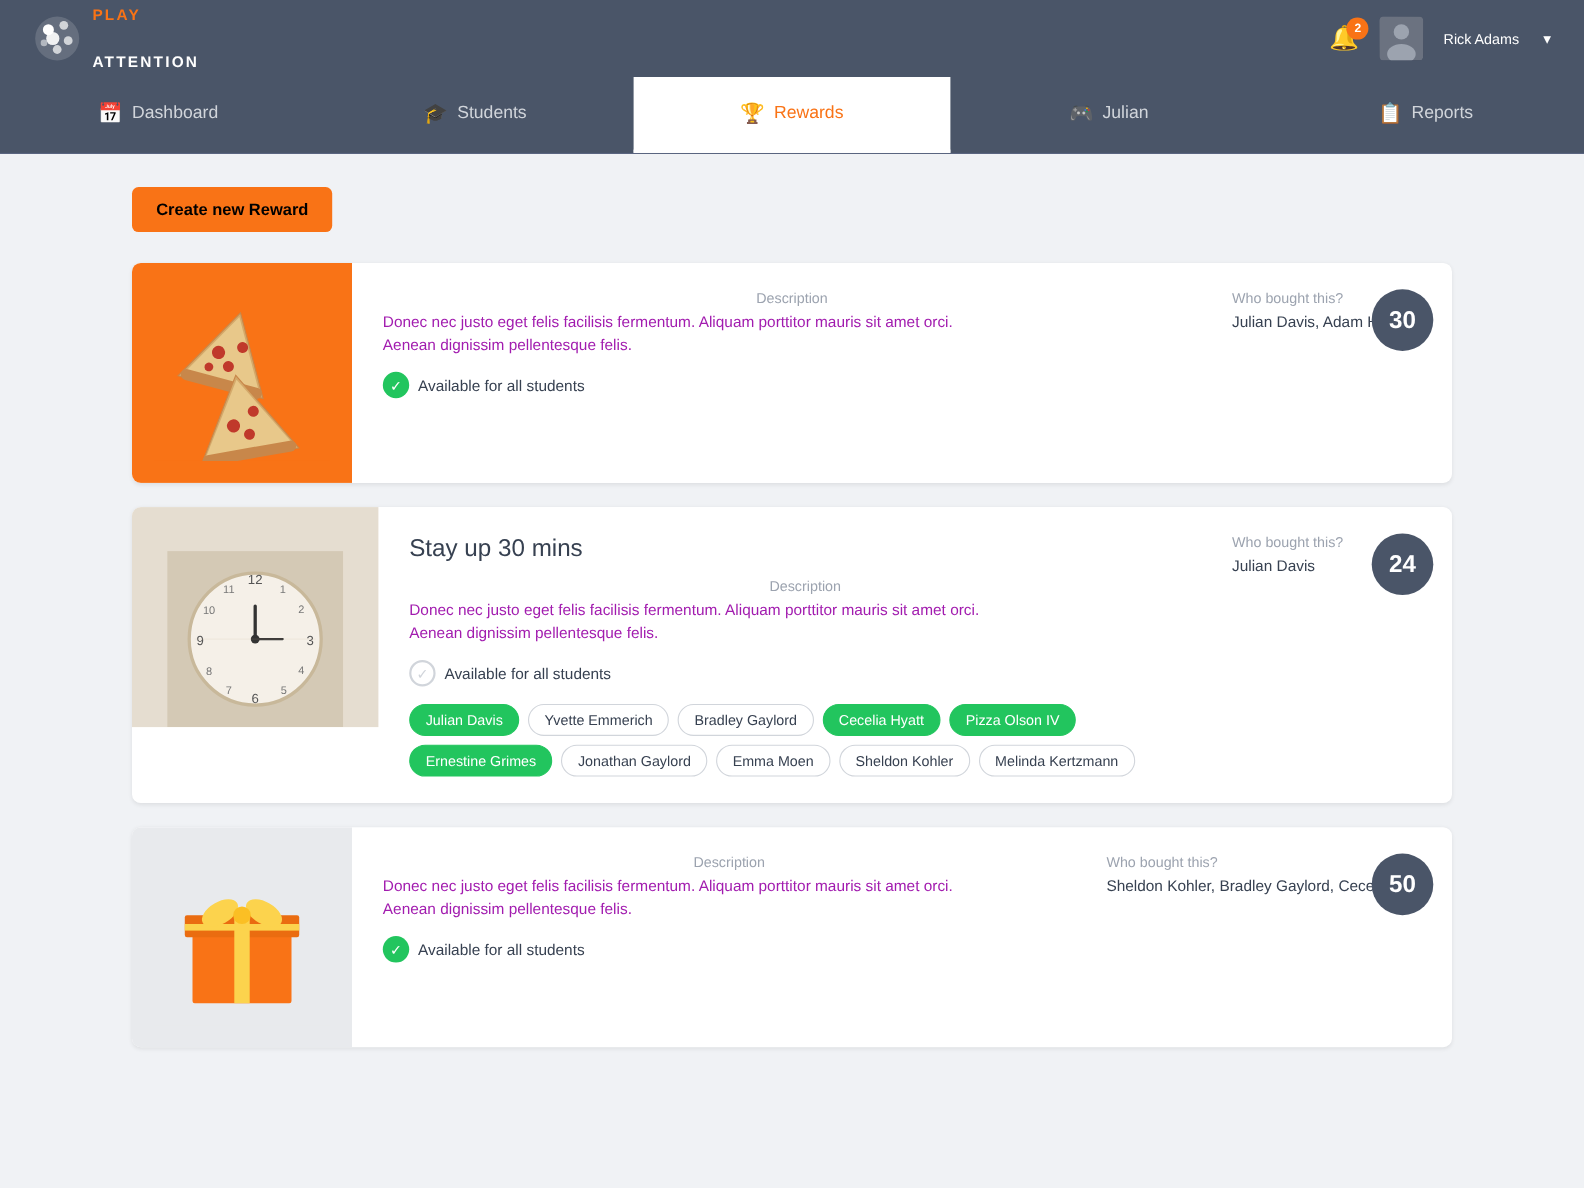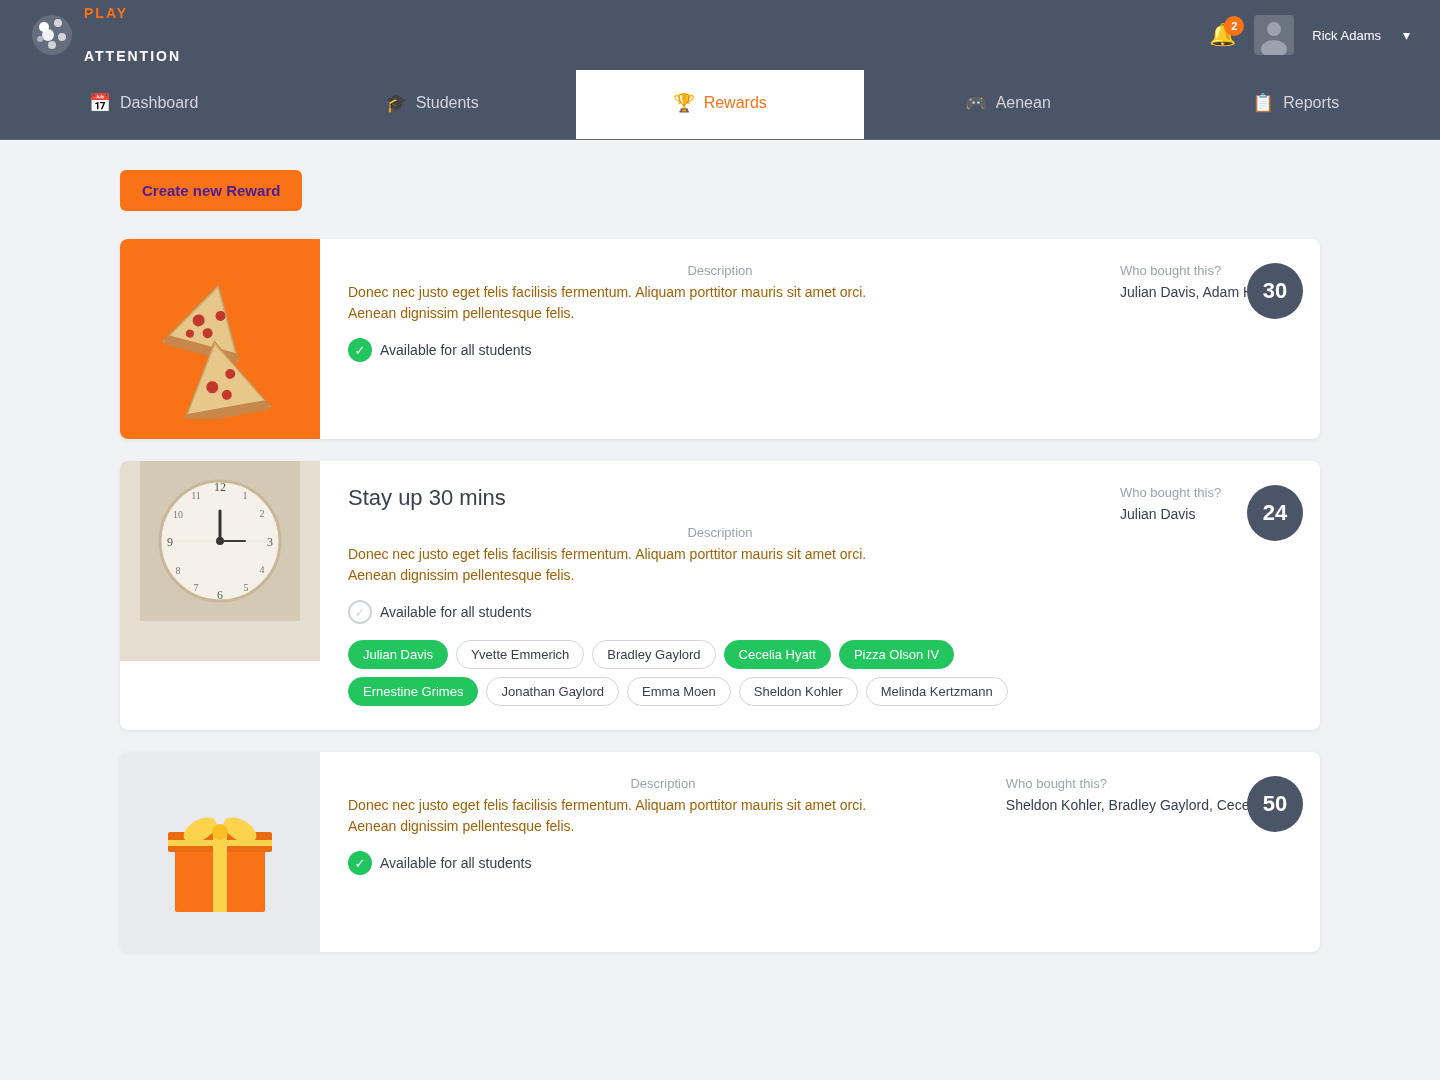--- a/index.html
+++ b/index.html
@@ -123,21 +123,21 @@
       font-size: 18px;
     }
 
     
     .main {
       padding: 30px 120px;
     }
 
     .create-btn {
       background: #f97316;
-      color: #4c1d95;
+      color: #000000;
       border: none;
       padding: 12px 22px;
       border-radius: 6px;
       font-size: 15px;
       font-weight: 600;
       cursor: pointer;
       margin-bottom: 28px;
     }
 
     
@@ -162,21 +162,21 @@
       font-weight: 500;
       margin-bottom: 14px;
     }
     .desc-label {
       color: #9ca3af;
       font-size: 13px;
       margin-bottom: 4px;
       text-align: center;
     }
     .desc-text {
-      color: #a16207;
+      color: #a21caf;
       font-size: 14px;
       margin-bottom: 14px;
       max-width: 520px;
       line-height: 1.5;
     }
     .available-row {
       display: flex;
       align-items: center;
       gap: 8px;
       margin-bottom: 16px;
@@ -259,27 +259,26 @@
     
     .pizza-visual {
       width: 200px;
       height: 200px;
       background: #f97316;
       display: flex;
       align-items: center;
       justify-content: center;
     }
     .clock-visual {
-      width: 200px;
+      width: 224px;
       height: 200px;
       background: #e5ddd0;
       display: flex;
-      align-items: flex-start;
-      justify-content: center;
-      font-family: Liberation Serif, serif;
+      align-items: flex-end;
+      justify-content: center;
     }
     .surprise-visual {
       width: 200px;
       height: 200px;
       background: #e8eaed;
       display: flex;
       align-items: center;
       justify-content: center;
     }
   </style>
@@ -330,21 +329,21 @@
   <div class="nav-item">
     <span class="nav-icon">🎓</span>
     <span>Students</span>
   </div>
   <div class="nav-item active">
     <span class="nav-icon">🏆</span>
     <span>Rewards</span>
   </div>
   <div class="nav-item">
     <span class="nav-icon">🎮</span>
-    <span>Aenean</span>
+    <span>Julian</span>
   </div>
   <div class="nav-item">
     <span class="nav-icon">📋</span>
     <span>Reports</span>
   </div>
 </nav>
 
 <main class="main">
   <button class="create-btn">Create new Reward</button>
 

